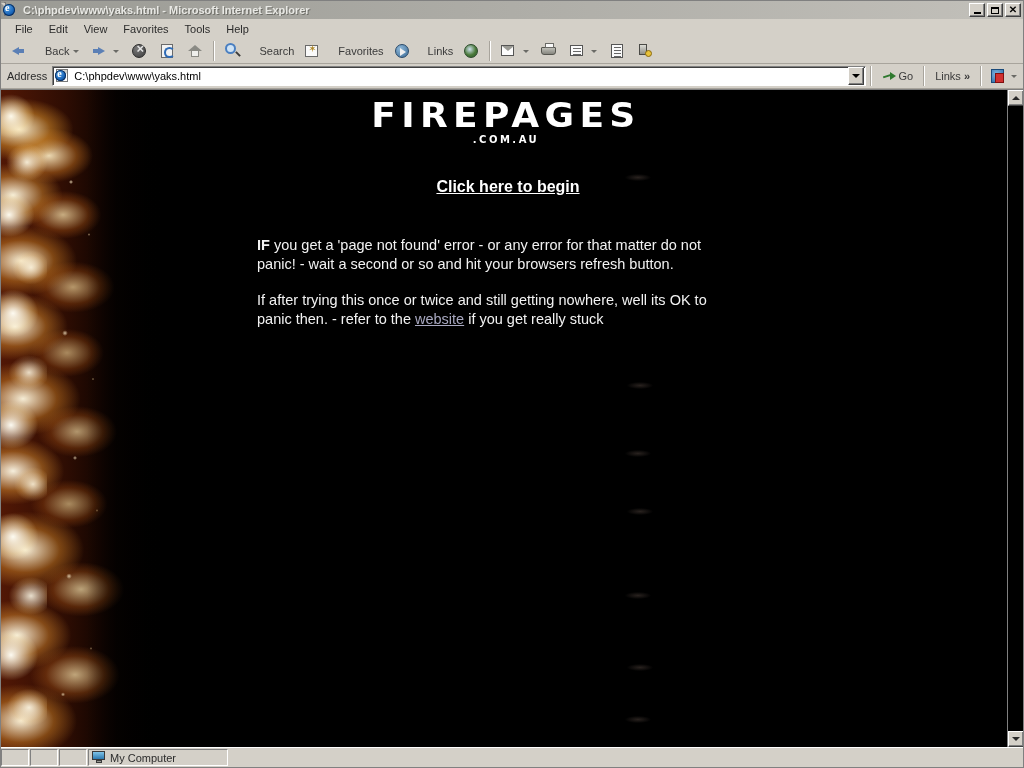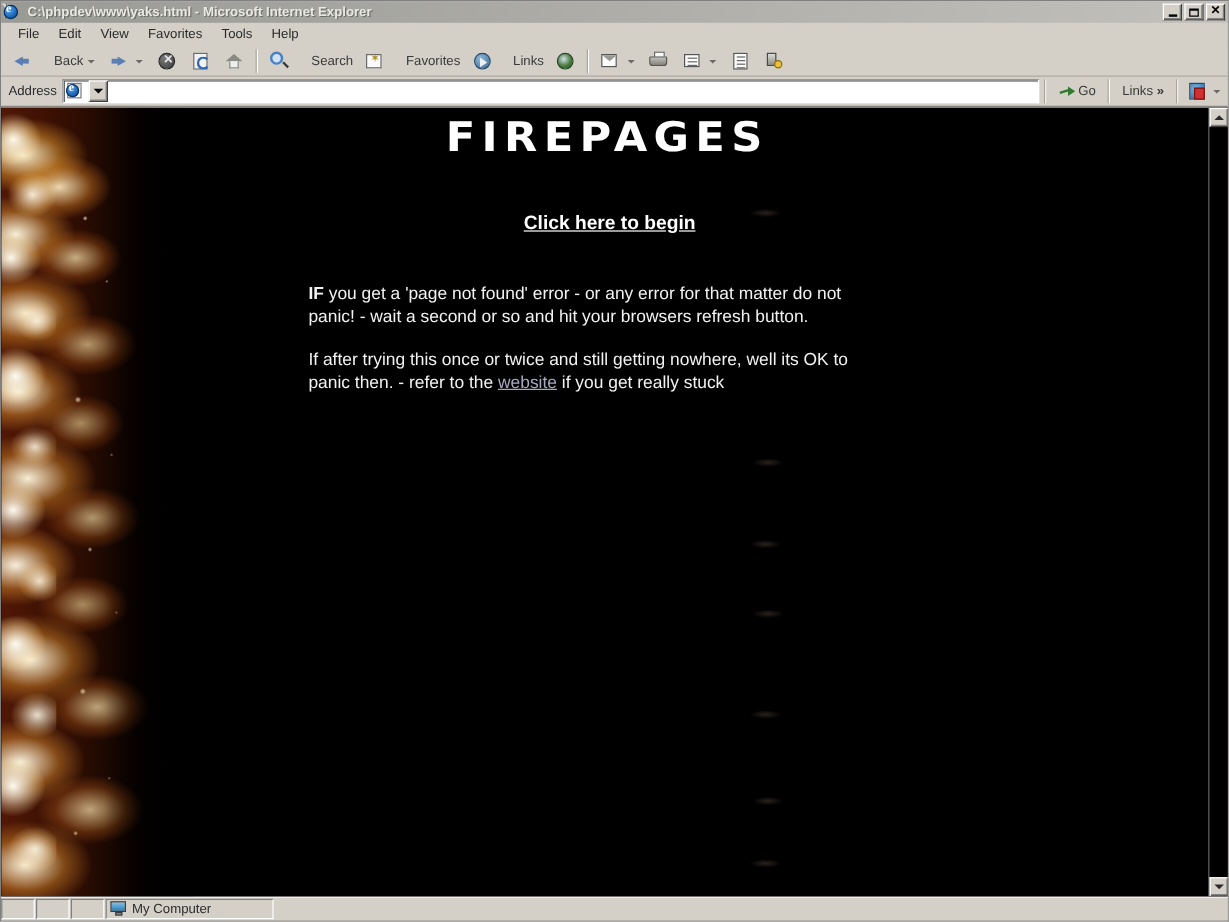--- a/index.html
+++ b/index.html
@@ -757,20 +757,21 @@
     </span>
   </div>
 
   <div class="addr-row">
     <span class="addr-label">Address</span>
     <span class="addr-field">
       <span class="ico pg-ico" style="width:16px;height:16px">
         <span class="doc-icon" style="width:12px;height:13px;position:absolute;left:1px;top:1px"></span>
         <span class="e-glyph" style="width:11px;height:11px;left:0;top:2px"></span>
       </span>
+      <input class="addr-input" type="text" value="C:\phpdev\www\yaks.html" style="">
       <span class="addr-drop">
           <span class="dn-tri"></span>
         </span>
     </span>
     <span class="tb-sep"></span>
     <span class="go-btn">
       <span class="go-ico"></span>
       <span>Go</span>
     </span>
     <span class="tb-sep"></span>
@@ -802,20 +803,21 @@
         <div class="ghost" style="left:626px; top:418px;"></div>
         <div class="ghost" style="left:624px; top:502px;"></div>
         <div class="ghost" style="left:626px; top:574px;"></div>
         <div class="ghost" style="left:624px; top:626px;"></div>
       </div>
 
       <div class="page-inner">
 
         <div class="logo-wrap">
           <div class="logo-main">FIREPAGES</div>
+          <div class="logo-sub">.COM.AU</div>
         </div>
 
         <div class="begin-link">
           <a href="#">Click here to begin</a>
         </div>
 
         <div class="body-copy">
           <p>
             <b>IF</b><span> you get a 'page not found' error - or any error for that matter do not panic! - wait a second or so and hit your browsers refresh button.</span>
           </p>

